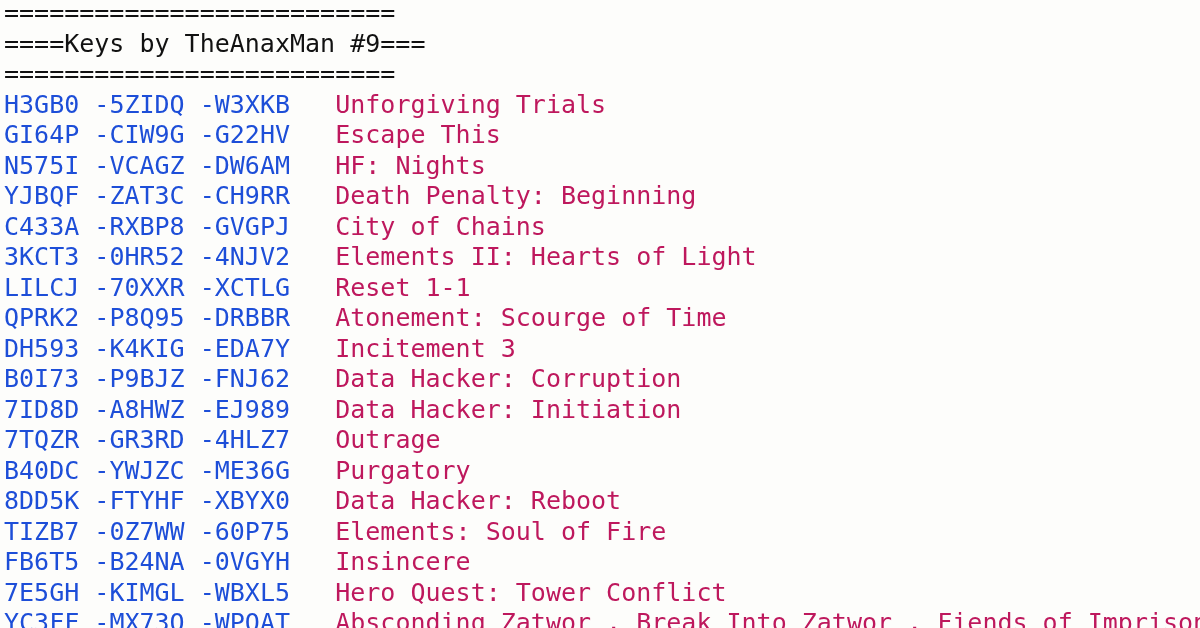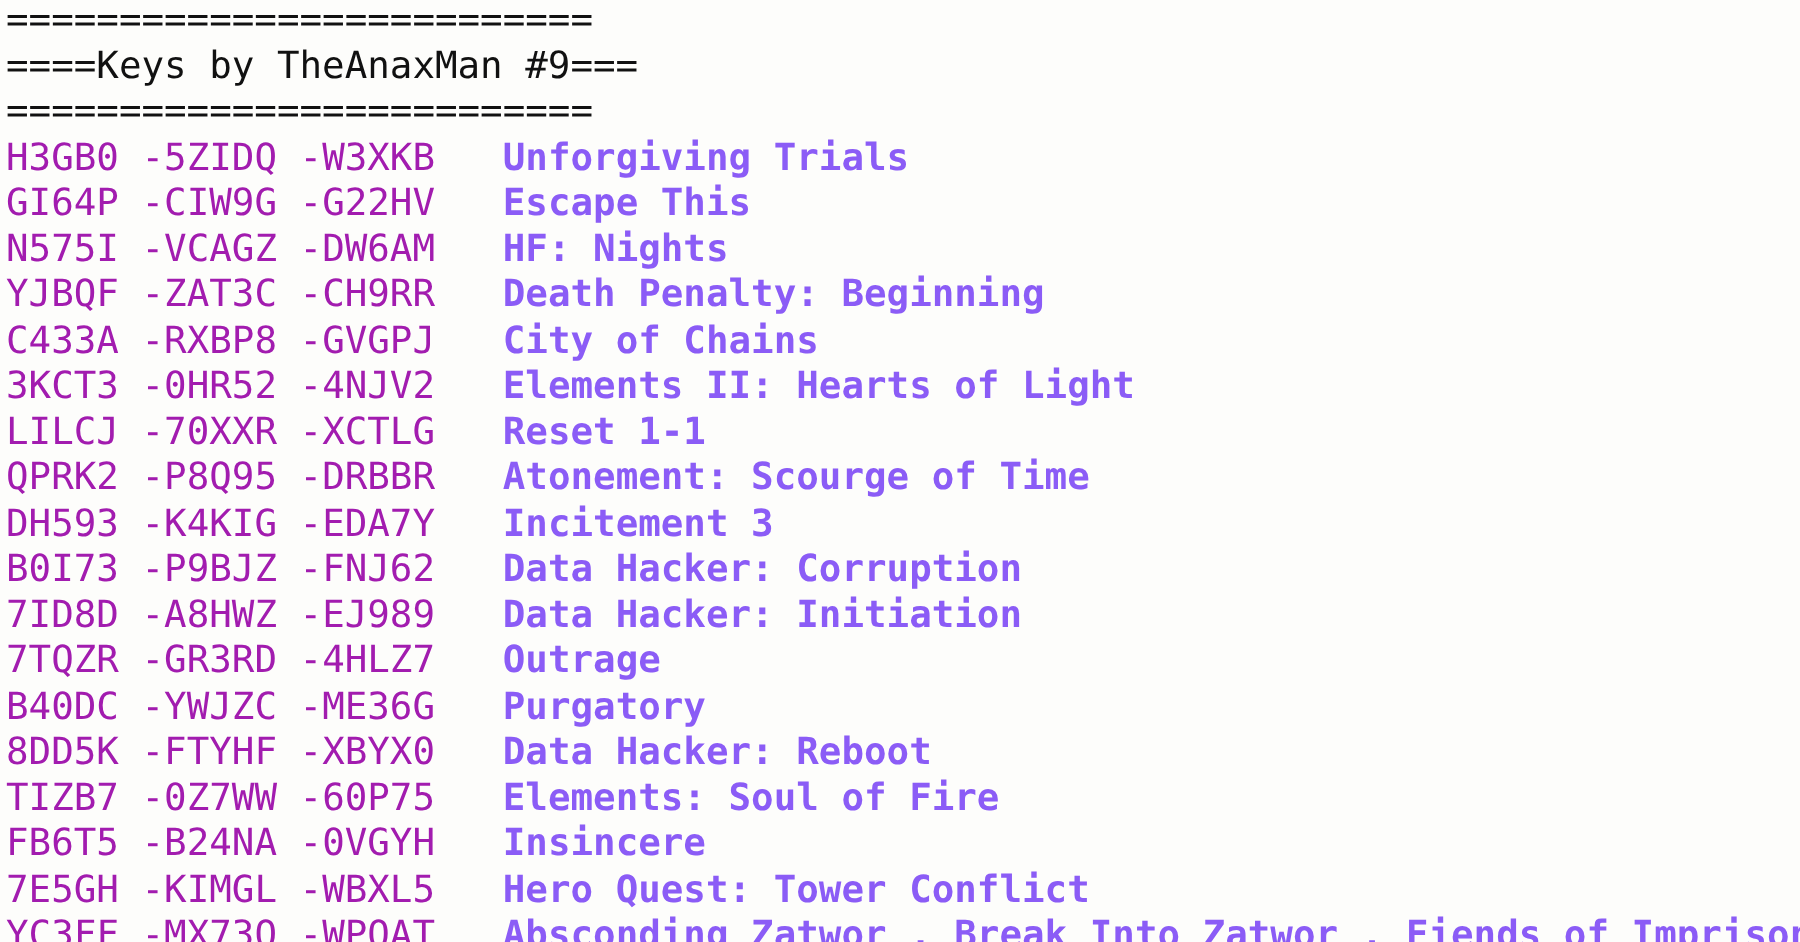--- a/index.html
+++ b/index.html
@@ -40,25 +40,24 @@
     white-space: pre;
     height: 30.5px;
   }
   .sep {
     color: #111111;
   }
   .title-line {
     color: #111111;
   }
   .key-seg {
-    color: #a21caf;
+    color: #1d4ed8;
   }
   .game-title {
-    color: #8b5cf6;
-    font-weight: bold;
+    color: #be185d;
   }
 </style>
 </head>
 <body>
 
 <div id="page" style="background: rgb(253, 253, 251);">
   <pre id="listing" style="color: rgb(18, 18, 18);"><span class="line sep">==========================</span><span class="line title-line">====Keys by TheAnaxMan #9===</span><span class="line sep">==========================</span><span id="entry-rows"><span class="line"><span class="key-seg">H3GB0</span> <span class="key-seg">-5ZIDQ</span> <span class="key-seg">-W3XKB</span>   <span class="game-title">Unforgiving Trials</span></span><span class="line"><span class="key-seg">GI64P</span> <span class="key-seg">-CIW9G</span> <span class="key-seg">-G22HV</span>   <span class="game-title">Escape This</span></span><span class="line"><span class="key-seg">N575I</span> <span class="key-seg">-VCAGZ</span> <span class="key-seg">-DW6AM</span>   <span class="game-title">HF: Nights</span></span><span class="line"><span class="key-seg">YJBQF</span> <span class="key-seg">-ZAT3C</span> <span class="key-seg">-CH9RR</span>   <span class="game-title">Death Penalty: Beginning</span></span><span class="line"><span class="key-seg">C433A</span> <span class="key-seg">-RXBP8</span> <span class="key-seg">-GVGPJ</span>   <span class="game-title">City of Chains</span></span><span class="line"><span class="key-seg">3KCT3</span> <span class="key-seg">-0HR52</span> <span class="key-seg">-4NJV2</span>   <span class="game-title">Elements II: Hearts of Light</span></span><span class="line"><span class="key-seg">LILCJ</span> <span class="key-seg">-70XXR</span> <span class="key-seg">-XCTLG</span>   <span class="game-title">Reset 1-1</span></span><span class="line"><span class="key-seg">QPRK2</span> <span class="key-seg">-P8Q95</span> <span class="key-seg">-DRBBR</span>   <span class="game-title">Atonement: Scourge of Time</span></span><span class="line"><span class="key-seg">DH593</span> <span class="key-seg">-K4KIG</span> <span class="key-seg">-EDA7Y</span>   <span class="game-title">Incitement 3</span></span><span class="line"><span class="key-seg">B0I73</span> <span class="key-seg">-P9BJZ</span> <span class="key-seg">-FNJ62</span>   <span class="game-title">Data Hacker: Corruption</span></span><span class="line"><span class="key-seg">7ID8D</span> <span class="key-seg">-A8HWZ</span> <span class="key-seg">-EJ989</span>   <span class="game-title">Data Hacker: Initiation</span></span><span class="line"><span class="key-seg">7TQZR</span> <span class="key-seg">-GR3RD</span> <span class="key-seg">-4HLZ7</span>   <span class="game-title">Outrage</span></span><span class="line"><span class="key-seg">B40DC</span> <span class="key-seg">-YWJZC</span> <span class="key-seg">-ME36G</span>   <span class="game-title">Purgatory</span></span><span class="line"><span class="key-seg">8DD5K</span> <span class="key-seg">-FTYHF</span> <span class="key-seg">-XBYX0</span>   <span class="game-title">Data Hacker: Reboot</span></span><span class="line"><span class="key-seg">TIZB7</span> <span class="key-seg">-0Z7WW</span> <span class="key-seg">-60P75</span>   <span class="game-title">Elements: Soul of Fire</span></span><span class="line"><span class="key-seg">FB6T5</span> <span class="key-seg">-B24NA</span> <span class="key-seg">-0VGYH</span>   <span class="game-title">Insincere</span></span><span class="line"><span class="key-seg">7E5GH</span> <span class="key-seg">-KIMGL</span> <span class="key-seg">-WBXL5</span>   <span class="game-title">Hero Quest: Tower Conflict</span></span><span class="line"><span class="key-seg">YC3FF</span> <span class="key-seg">-MX73Q</span> <span class="key-seg">-WPQAT</span>   <span class="game-title">Absconding Zatwor , Break Into Zatwor , Fiends of Imprisonment</span></span></span></pre>
 </div>
 
 </body></html>

